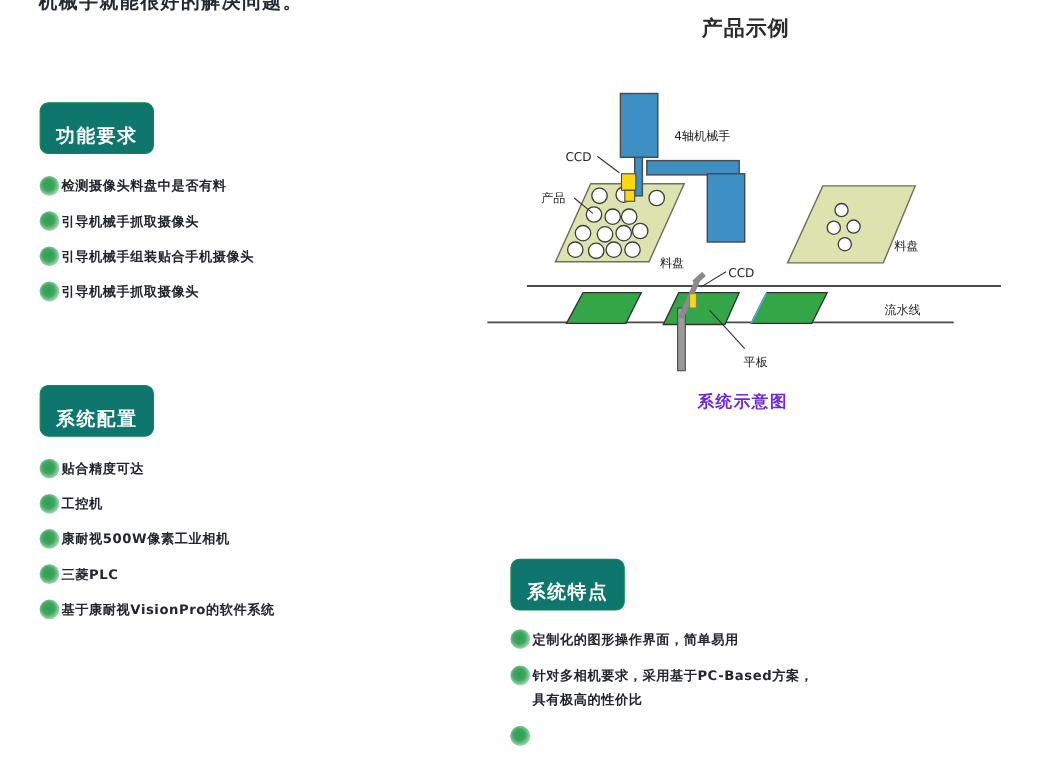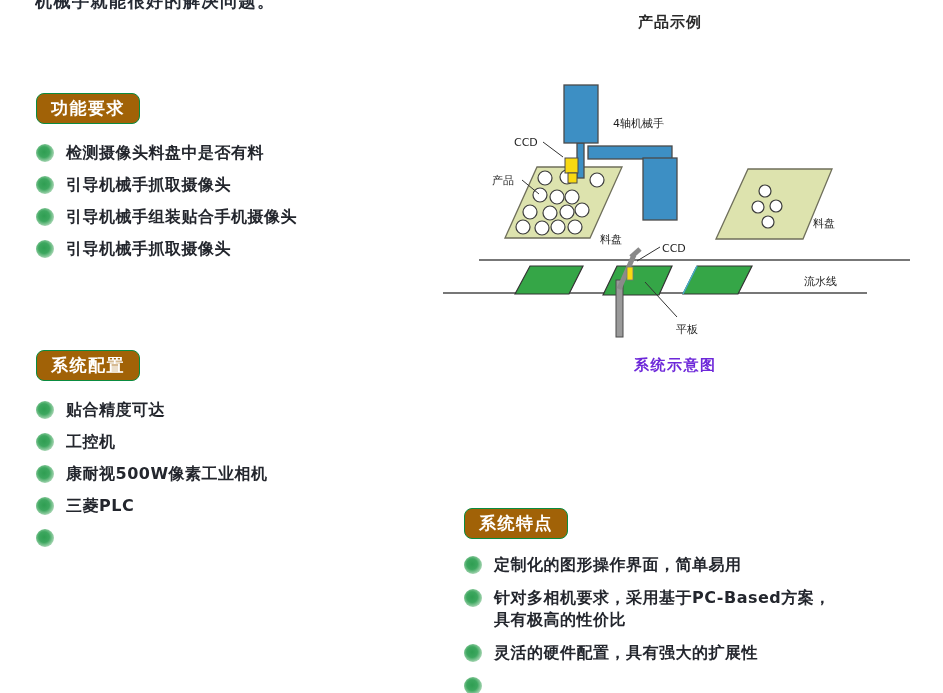--- a/index.html
+++ b/index.html
@@ -6,46 +6,46 @@
   body{
     width:943px;height:693px;position:relative;background:#ffffff;overflow:hidden;
     font-family:"DejaVu Sans","Liberation Sans",sans-serif;color:#23262d;
   }
   
   .top-note-clip{position:absolute;left:35px;top:0;width:400px;height:11px;overflow:hidden;}
   .top-note{font-size:17px;font-weight:700;letter-spacing:1.5px;color:#252a33;margin-top:-10px;white-space:nowrap;}
 
   
   .badge{
-    display:inline-block;background:#a16207;border:1px solid #0a8c41;border-radius:8px;
+    display:inline-block;background:#0f766e;border:1px solid #0a8c41;border-radius:8px;
     color:#ffffff;font-weight:700;font-size:17px;letter-spacing:1.5px;
-    padding:4px 14px 5px 14px;line-height:20px;
+    padding:20px 14px 5px 14px;line-height:20px;
   }
 
   
   ul.blist{list-style:none;margin:0;padding:0;}
   ul.blist li{
-    position:relative;padding-left:30px;font-size:16px;font-weight:700;
+    position:relative;padding-left:20px;font-size:12px;font-weight:700;
     letter-spacing:0.5px;line-height:18px;margin-bottom:14px;color:#23262d;white-space:pre-line;
   }
   .features ul.blist li{line-height:22px;margin-bottom:11px;}
   .bullet{
     position:absolute;left:0;top:0;width:18px;height:18px;border-radius:50%;
     background:radial-gradient(circle at 45% 45%, #2f9e52 0%, #3da75f 38%, #a9d7b5 72%, #eaf5ec 100%);
   }
   .features .bullet{top:2px;}
 
   .sec{position:absolute;}
   #sec-req{left:36px;top:93px;width:360px;}
   #sec-cfg{left:36px;top:318px;width:360px;margin-top:32px;}
   #sec-feat{left:464px;top:460px;width:440px;}
   .sec .badge{margin-bottom:20px;}
   #sec-feat .badge{margin-bottom:15px;margin-top:48px;}
 
-  .diagram-title{position:absolute;left:638px;top:13px;font-size:15px;font-weight:600;letter-spacing:1px;color:#2b2b2b;}
+  .diagram-title{position:absolute;left:638px;top:13px;font-size:19px;font-weight:600;letter-spacing:1px;color:#2b2b2b;}
   .diagram-caption{position:absolute;left:634px;top:356px;font-size:15px;font-weight:600;letter-spacing:1.5px;color:#6d28d9;}
   #schematic{position:absolute;left:440px;top:40px;}
   #schematic text{font-family:"DejaVu Sans","Liberation Sans",sans-serif;font-size:11px;fill:#1e1e1e;}
 </style>
 </head>
 <body>
 
 <div class="top-note-clip">
   <div class="top-note">机械手就能很好的解决问题。</div>
 </div>
@@ -60,31 +60,31 @@
   </ul>
 </div>
 
 <div class="sec" id="sec-cfg">
   <div class="badge">系统配置</div>
   <ul class="blist">
     <li><span class="bullet"></span><span>贴合精度可达</span></li>
     <li><span class="bullet"></span><span>工控机</span></li>
     <li><span class="bullet"></span><span>康耐视500W像素工业相机</span></li>
     <li><span class="bullet"></span><span>三菱PLC</span></li>
-    <li><span class="bullet"></span></li>
+    <li><span class="bullet"></span><span>基于康耐视VisionPro的软件系统</span></li>
   </ul>
 </div>
 
 <div class="sec features" id="sec-feat">
   <div class="badge">系统特点</div>
   <ul class="blist">
     <li><span class="bullet"></span><span>定制化的图形操作界面，简单易用</span></li>
     <li><span class="bullet"></span><span>针对多相机要求，采用基于PC-Based方案，
 具有极高的性价比</span></li>
-    <li><span class="bullet"></span><span>灵活的硬件配置，具有强大的扩展性</span></li>
+    <li><span class="bullet"></span></li>
     <li><span class="bullet"></span></li>
   </ul>
 </div>
 
 <div class="diagram-title">产品示例</div>
 <div class="diagram-caption">系统示意图</div>
 
 <svg id="schematic" width="503" height="310" viewBox="440 40 503 310" xmlns="http://www.w3.org/2000/svg">
 
   <g>

